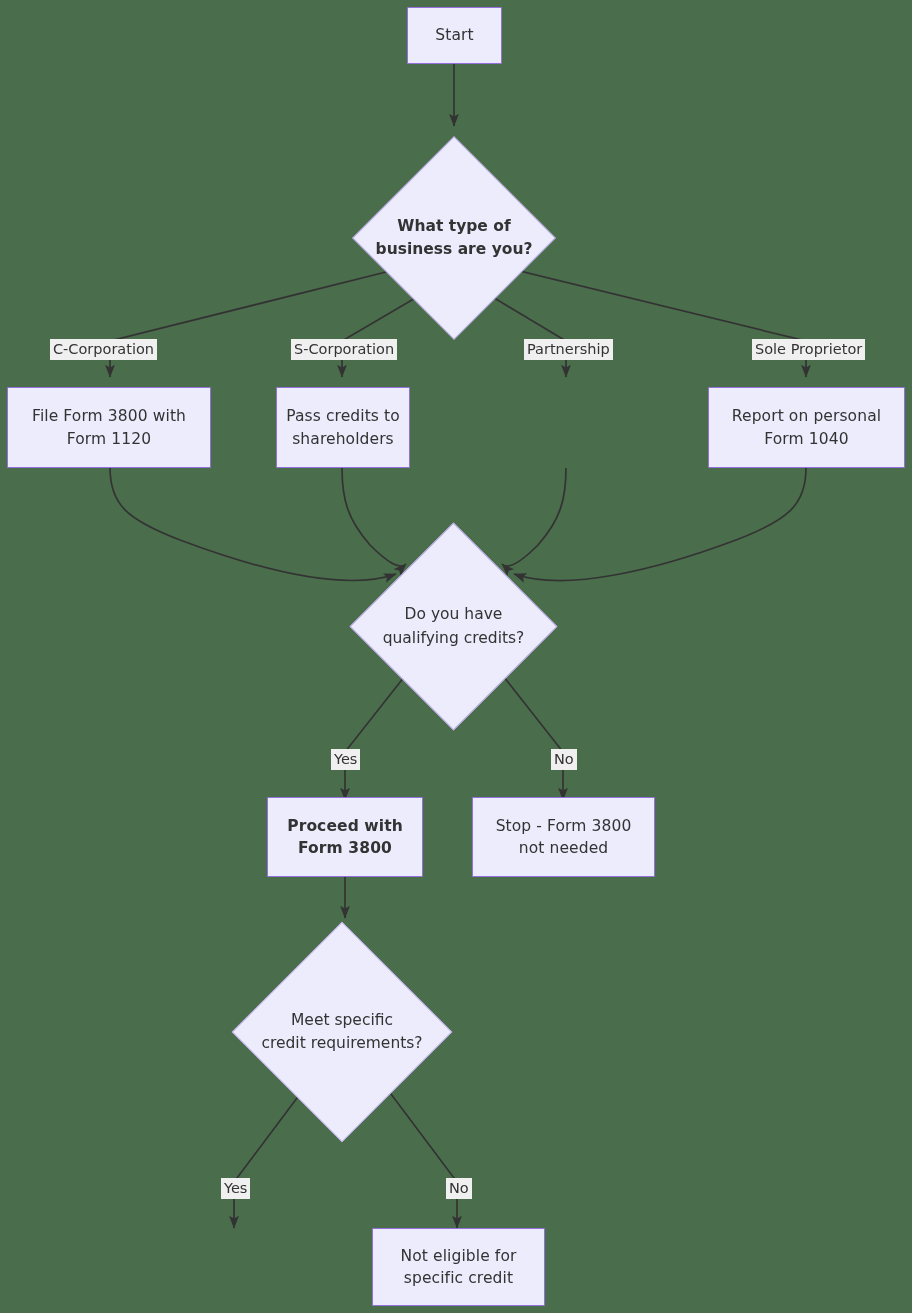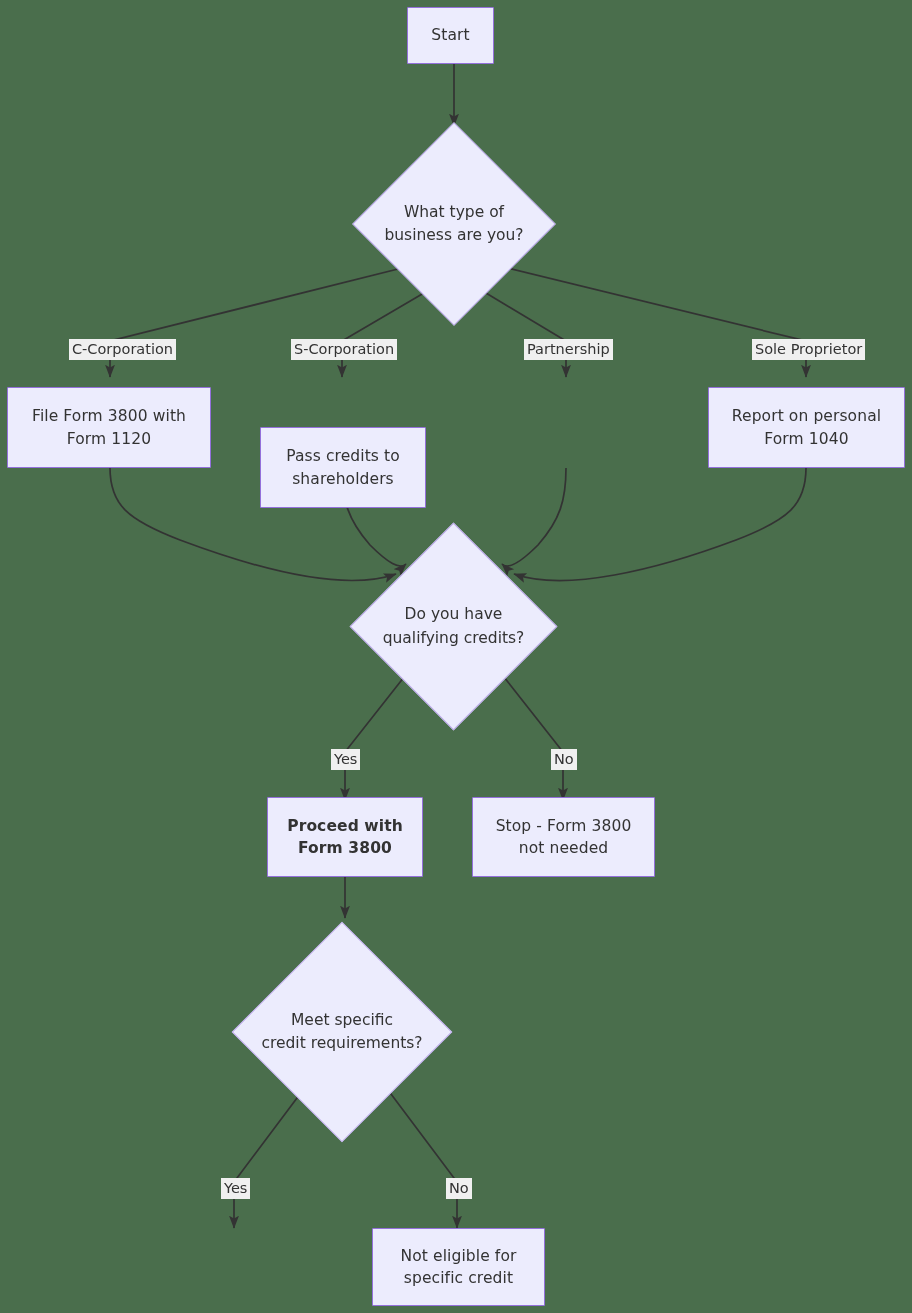--- a/index.html
+++ b/index.html
@@ -111,36 +111,36 @@
       <path d="M408,672 L345,752 L345,800"></path>
       <path d="M500,672 L563,752 L563,800"></path>
 
       <path d="M345,877 L345,918"></path>
 
       <path d="M303,1090 L234,1182 L234,1228"></path>
       <path d="M388,1090 L457,1182 L457,1228"></path>
     </g>
   </svg>
 
-  <div class="node process" style="left:407px; top:7px; width:87px; height:57px;">
+  <div class="node process" style="left:407px; top:7px; width:95px; height:57px;">
     <span class="node-text">Start</span>
   </div>
 
-  <div class="diamond-wrap" style="left:382px; top:152px; width:144px; height:144px;">
+  <div class="diamond-wrap" style="left:382px; top:166px; width:144px; height:144px;font-weight:bold;">
     <div class="diamond-shape"></div>
     <div class="diamond-label" style="left:-50px; right:-50px;">What type of
 business are you?</div>
   </div>
 
   <div class="node process" style="left:7px; top:387px; width:204px; height:81px;align-items:center;">
     <span class="node-text">File Form 3800 with
 Form 1120</span>
   </div>
 
-  <div class="node process" style="left:260px; top:387px; width:166px; height:81px;margin-top:40px;">
+  <div class="node process" style="left:276px; top:387px; width:134px; height:81px;">
     <span class="node-text">Pass credits to
 shareholders</span>
   </div>
 
 
   <div class="node process" style="left:708px; top:387px; width:197px; height:81px;">
     <span class="node-text">Report on personal
 Form 1040</span>
   </div>
 
@@ -165,21 +165,21 @@
     <div class="diamond-label" style="left:-55px; right:-55px;">Meet specific
 credit requirements?</div>
   </div>
 
 
   <div class="node process" style="left:372px; top:1228px; width:173px; height:78px;">
     <span class="node-text">Not eligible for
 specific credit</span>
   </div>
 
-  <div class="edge-label" style="left:69px; top:339px;">C-Corporation</div>
+  <div class="edge-label" style="left:50px; top:339px;">C-Corporation</div>
 
   <div class="edge-label" style="left:291px; top:339px;">S-Corporation</div>
 
   <div class="edge-label" style="left:524px; top:339px;">Partnership</div>
 
   <div class="edge-label" style="left:752px; top:339px;">Sole Proprietor</div>
 
   <div class="edge-label" style="left:331px; top:749px;">Yes</div>
 
   <div class="edge-label" style="left:551px; top:749px;">No</div>

